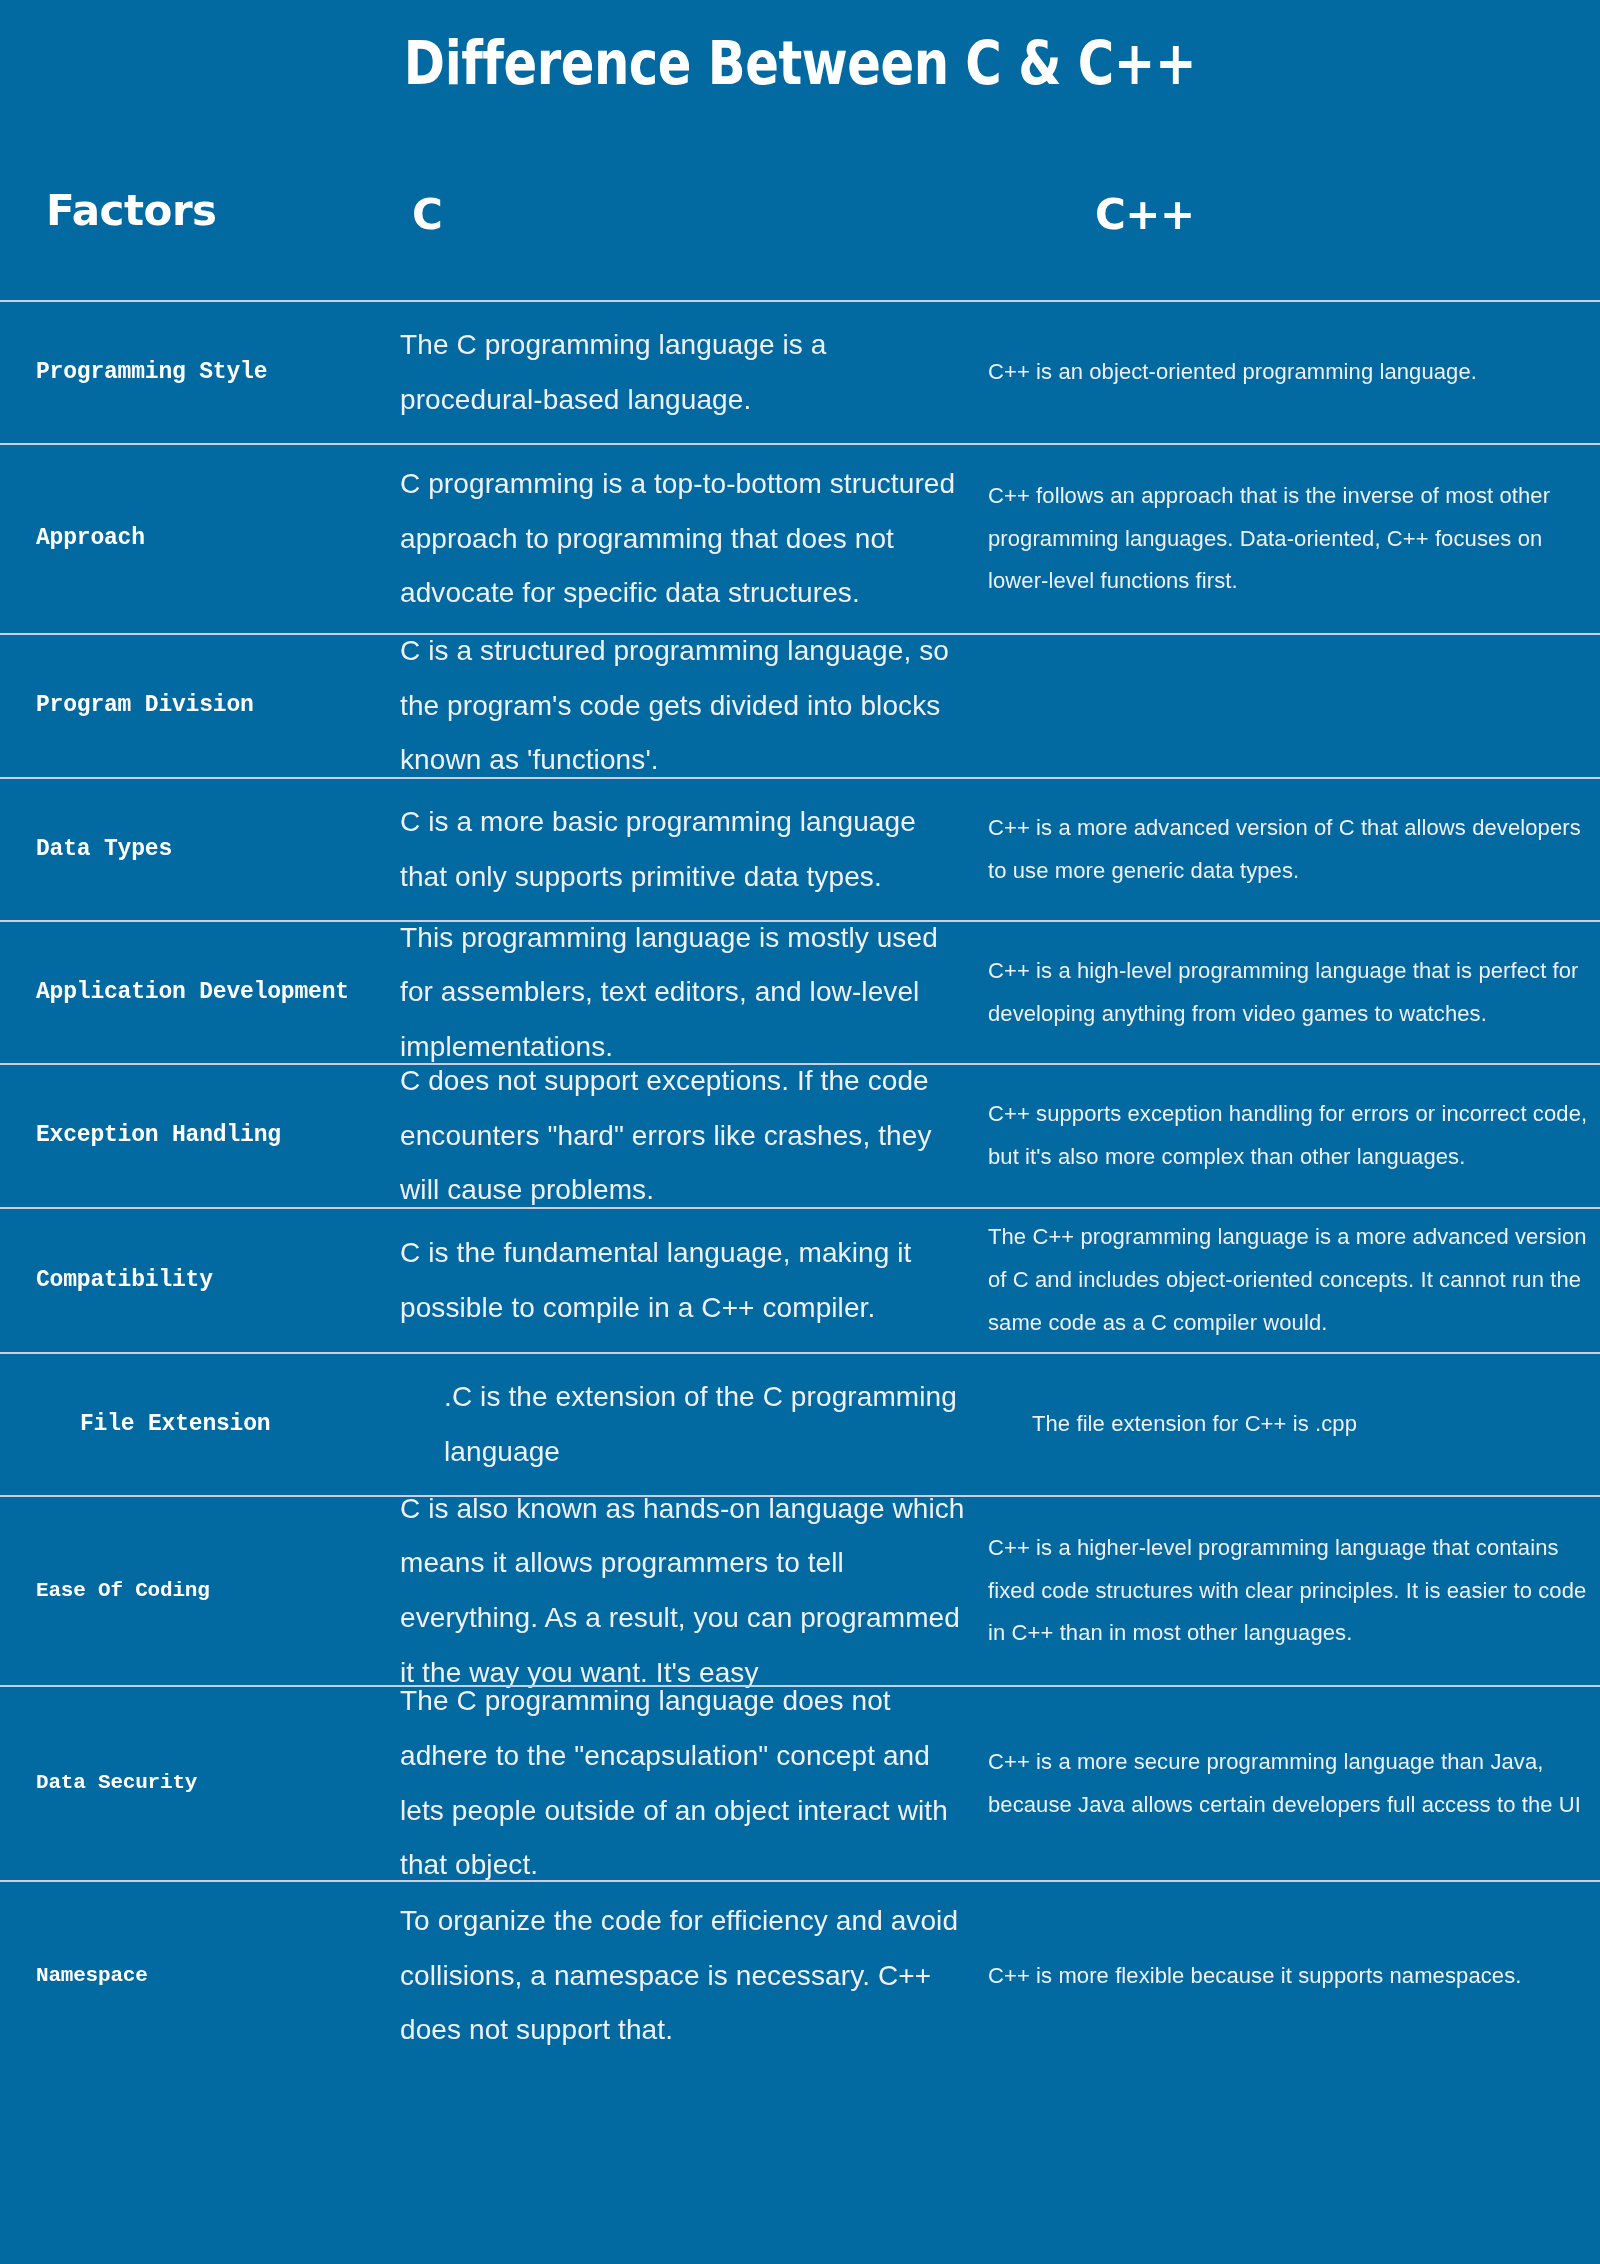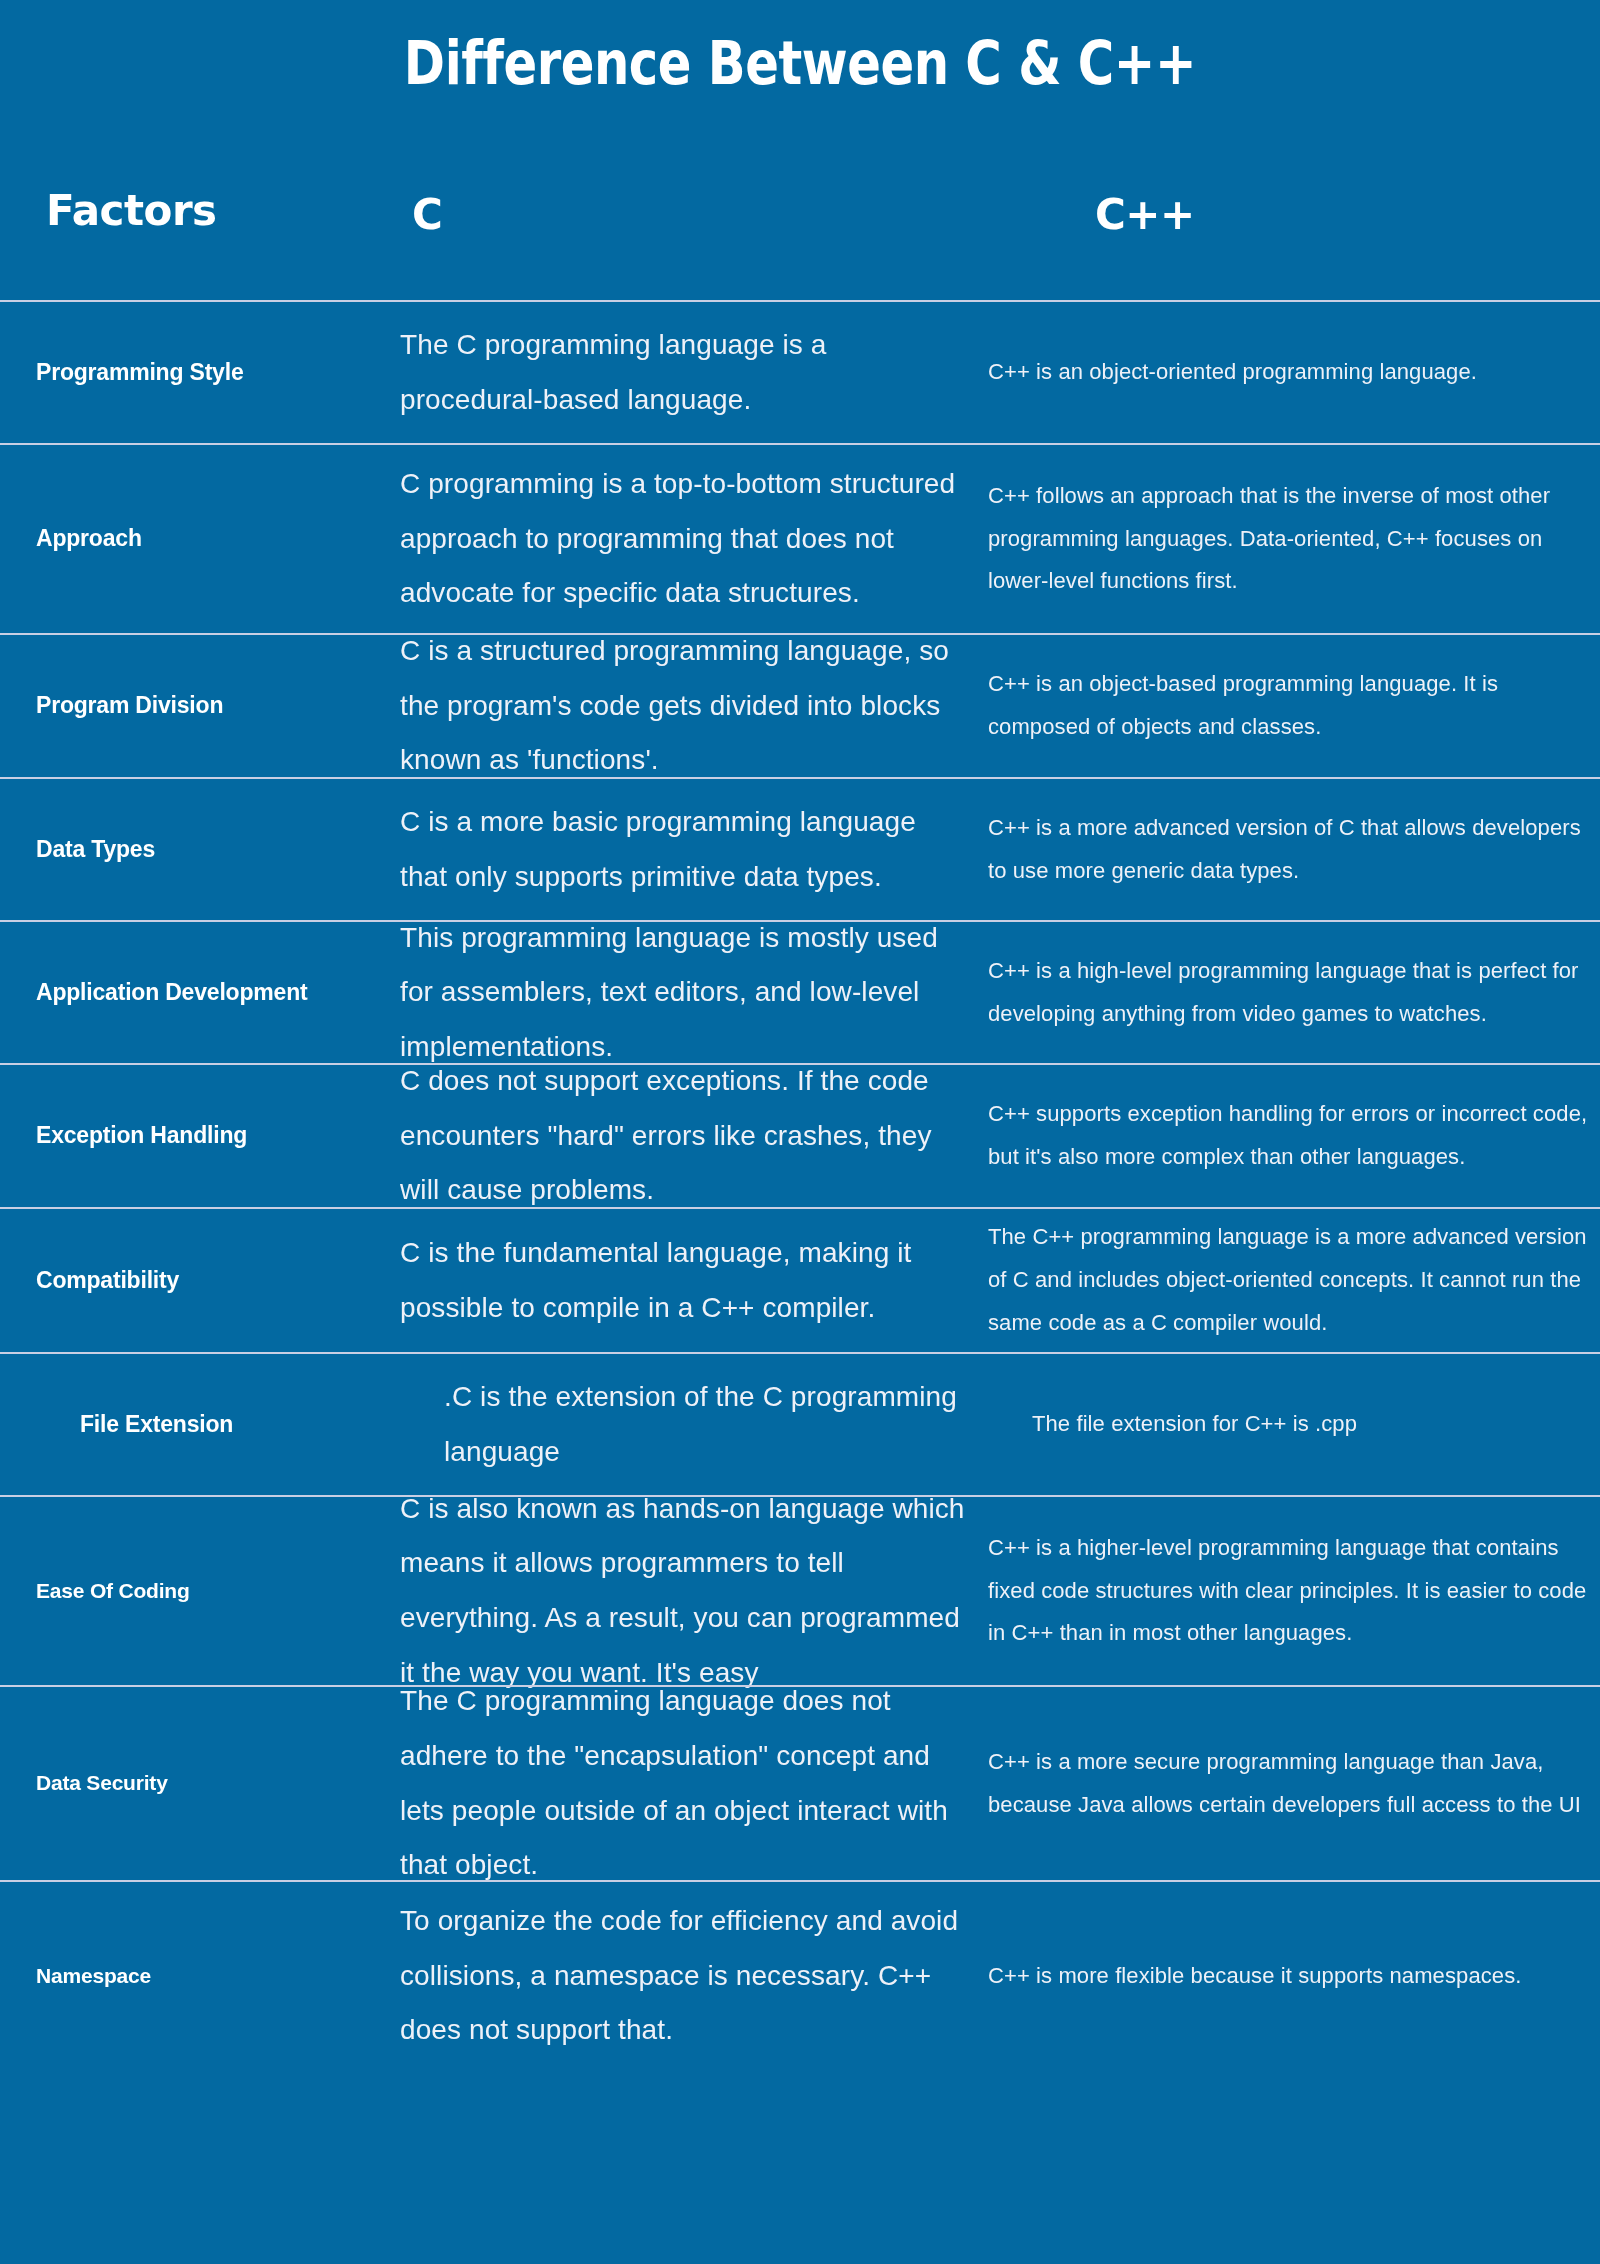--- a/index.html
+++ b/index.html
@@ -77,21 +77,21 @@
 
   .cell-factor {
     width: 400px;
     flex: 0 0 400px;
     box-sizing: border-box;
     padding-left: 36px;
     padding-right: 10px;
     color: #ffffff;
     font-size: 23px;
     font-weight: bold;
-    font-family: Liberation Sans, sans-serif;
+    font-family: Liberation Mono, monospace;
     line-height: 1.55;
     letter-spacing: -0.2px;
   }
   .cell-c {
     width: 588px;
     flex: 0 0 588px;
     box-sizing: border-box;
     padding-right: 22px;
     color: #eef1f8;
     font-size: 28px;
@@ -160,23 +160,20 @@
       <div class="cell-cpp">
           <p>C++ follows an approach that is the inverse of most other programming languages. Data-oriented, C++ focuses on lower-level functions first.</p>
         </div>
     </div>
 
     <div class="row r2">
       <div class="cell-factor">Program Division</div>
       <div class="cell-c">
           <p>C is a structured programming language, so the program's code gets divided into blocks known as 'functions'.</p>
         </div>
-      <div class="cell-cpp">
-          <p>C++ is an object-based programming language. It is composed of objects and classes.</p>
-        </div>
     </div>
 
     <div class="row r3">
       <div class="cell-factor">Data Types</div>
       <div class="cell-c">
           <p>C is a more basic programming language that only supports primitive data types.</p>
         </div>
       <div class="cell-cpp">
           <p>C++ is a more advanced version of C that allows developers to use more generic data types.</p>
         </div>

